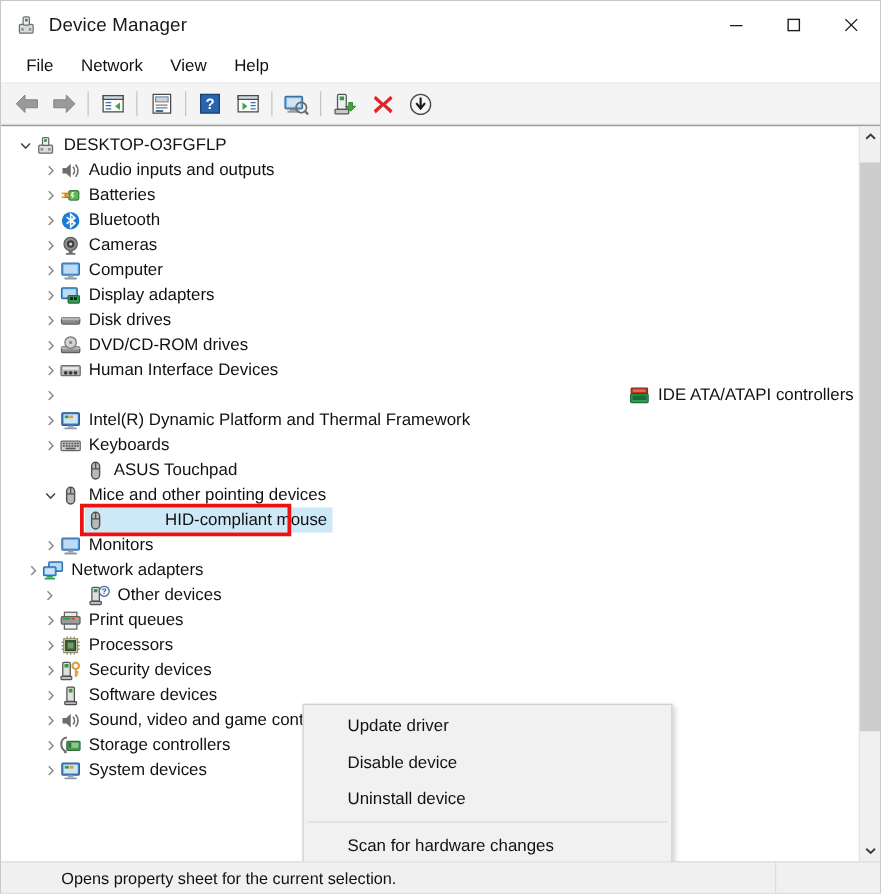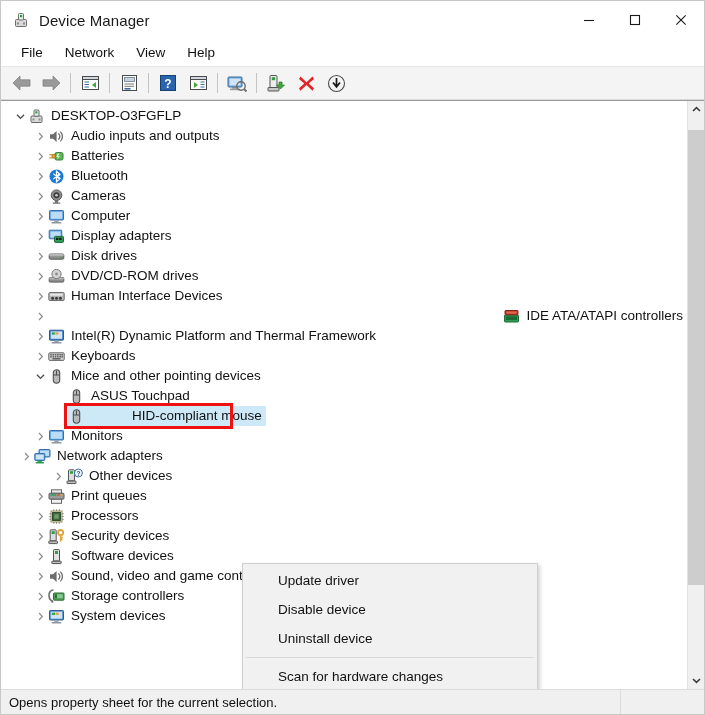--- a/index.html
+++ b/index.html
@@ -141,21 +141,21 @@
 
   
   #statusbar {
     height: 25px; flex: 0 0 25px;
     background: #f0f0f0;
     border-top: 1px solid #dcdcdc;
     display: flex; align-items: center;
     font-size: 13px; color: #111;
     position: relative;
   }
-  #status-text { padding-left: 8px; white-space: nowrap; }
+  #status-text { padding-left: 8px; white-space: nowrap; margin-left: 40px; }
   #status-grip { position: absolute; right: 0; top: 0; bottom: 0; width: 84px; border-left: 1px solid #dcdcdc; }
 </style>
 </head>
 <body>
 
 <div id="window">
 
   <div id="titlebar">
     <div id="title-left">
       <span id="app-icon">
@@ -495,44 +495,44 @@
                 <rect x="4.5" y="8.1" width="1.6" height="1.4" fill="#5a5a5a"></rect>
                 <rect x="6.8" y="8.1" width="1.6" height="1.4" fill="#5a5a5a"></rect>
                 <rect x="9.1" y="8.1" width="1.6" height="1.4" fill="#5a5a5a"></rect>
                 <rect x="11.4" y="8.1" width="1.6" height="1.4" fill="#5a5a5a"></rect>
                 <rect x="13.4" y="8.1" width="1.6" height="1.4" fill="#5a5a5a"></rect>
                 <rect x="4.5" y="10.1" width="8" height="1.4" fill="#5a5a5a"></rect>
               </svg></span>
             <span class="tlabel">Keyboards</span>
           </span>
         </div>
-        <div class="row" style="padding-left: 31px;">
-          <span class="twisty">
-            <svg width="9" height="9" viewBox="0 0 9 9">
-              <path d="M1 2.8 L4.5 6.4 L8 2.8" fill="none" stroke="#4a4a4a" stroke-width="1.3"></path>
-            </svg>
-          </span>
+        <div class="row" style="padding-left: 51px;">
+          <span class="twisty"></span>
           <span class="sel-wrap">
             <span class="ticon"><svg width="17" height="17" viewBox="0 0 17 17">
                 <rect x="5.3" y="1.8" width="6.4" height="13.4" rx="3.2" fill="#b9b9b9" stroke="#4f4f4f" stroke-width="1.1"></rect>
                 <line x1="8.5" y1="2.4" x2="8.5" y2="7" stroke="#4f4f4f" stroke-width="1"></line>
                 <line x1="5.4" y1="7" x2="11.6" y2="7" stroke="#4f4f4f" stroke-width="1"></line>
               </svg></span>
-            <span class="tlabel">Mice and other pointing devices</span>
-          </span>
-        </div>
-        <div class="row" style="padding-left: 51px;">
-          <span class="twisty"></span>
+            <span class="tlabel">ASUS Touchpad</span>
+          </span>
+        </div>
+        <div class="row" style="padding-left: 31px;">
+          <span class="twisty">
+            <svg width="9" height="9" viewBox="0 0 9 9">
+              <path d="M1 2.8 L4.5 6.4 L8 2.8" fill="none" stroke="#4a4a4a" stroke-width="1.3"></path>
+            </svg>
+          </span>
           <span class="sel-wrap">
             <span class="ticon"><svg width="17" height="17" viewBox="0 0 17 17">
                 <rect x="5.3" y="1.8" width="6.4" height="13.4" rx="3.2" fill="#b9b9b9" stroke="#4f4f4f" stroke-width="1.1"></rect>
                 <line x1="8.5" y1="2.4" x2="8.5" y2="7" stroke="#4f4f4f" stroke-width="1"></line>
                 <line x1="5.4" y1="7" x2="11.6" y2="7" stroke="#4f4f4f" stroke-width="1"></line>
               </svg></span>
-            <span class="tlabel">ASUS Touchpad</span>
+            <span class="tlabel">Mice and other pointing devices</span>
           </span>
         </div>
         <div class="row selected" style="padding-left: 51px;">
           <span class="twisty"></span>
           <span class="sel-wrap">
             <span class="ticon"><svg width="17" height="17" viewBox="0 0 17 17">
                 <rect x="5.3" y="1.8" width="6.4" height="13.4" rx="3.2" fill="#b9b9b9" stroke="#4f4f4f" stroke-width="1.1"></rect>
                 <line x1="8.5" y1="2.4" x2="8.5" y2="7" stroke="#4f4f4f" stroke-width="1"></line>
                 <line x1="5.4" y1="7" x2="11.6" y2="7" stroke="#4f4f4f" stroke-width="1"></line>
               </svg></span>
@@ -566,21 +566,21 @@
                 <rect x="5" y="1.5" width="11" height="7.5" rx="0.8" fill="#5aa0e0" stroke="#3471ab" stroke-width="1"></rect>
                 <rect x="6" y="2.5" width="9" height="5.5" fill="#bcdcf6"></rect>
                 <rect x="0.8" y="5.5" width="10" height="7" rx="0.8" fill="#5aa0e0" stroke="#3471ab" stroke-width="1"></rect>
                 <rect x="1.9" y="6.6" width="7.8" height="4.8" fill="#cfe4f6"></rect>
                 <rect x="3.4" y="12.5" width="4.8" height="1.6" fill="#2e9e55"></rect>
                 <rect x="1.6" y="14.1" width="8.4" height="1.4" rx="0.5" fill="#2e9e55"></rect>
               </svg></span>
             <span class="tlabel">Network adapters</span>
           </span>
         </div>
-        <div class="row" style="padding-left: 49px;">
+        <div class="row" style="padding-left: 30px; gap: 24px;">
           <span class="twisty">
             <svg width="9" height="9" viewBox="0 0 9 9">
               <path d="M3 1 L6.4 4.5 L3 8" fill="none" stroke="#8c8c8c" stroke-width="1.2"></path>
             </svg>
           </span>
           <span class="sel-wrap">
             <span class="ticon"><svg width="17" height="17" viewBox="0 0 17 17">
                 <rect x="2.5" y="1.8" width="6" height="11" rx="0.8" fill="#dedede" stroke="#555" stroke-width="1"></rect>
                 <rect x="4" y="3.2" width="3" height="2.6" fill="#2e9e3e"></rect>
                 <rect x="1" y="13" width="9" height="2.6" rx="0.6" fill="#bdbdbd" stroke="#555" stroke-width="1"></rect>

